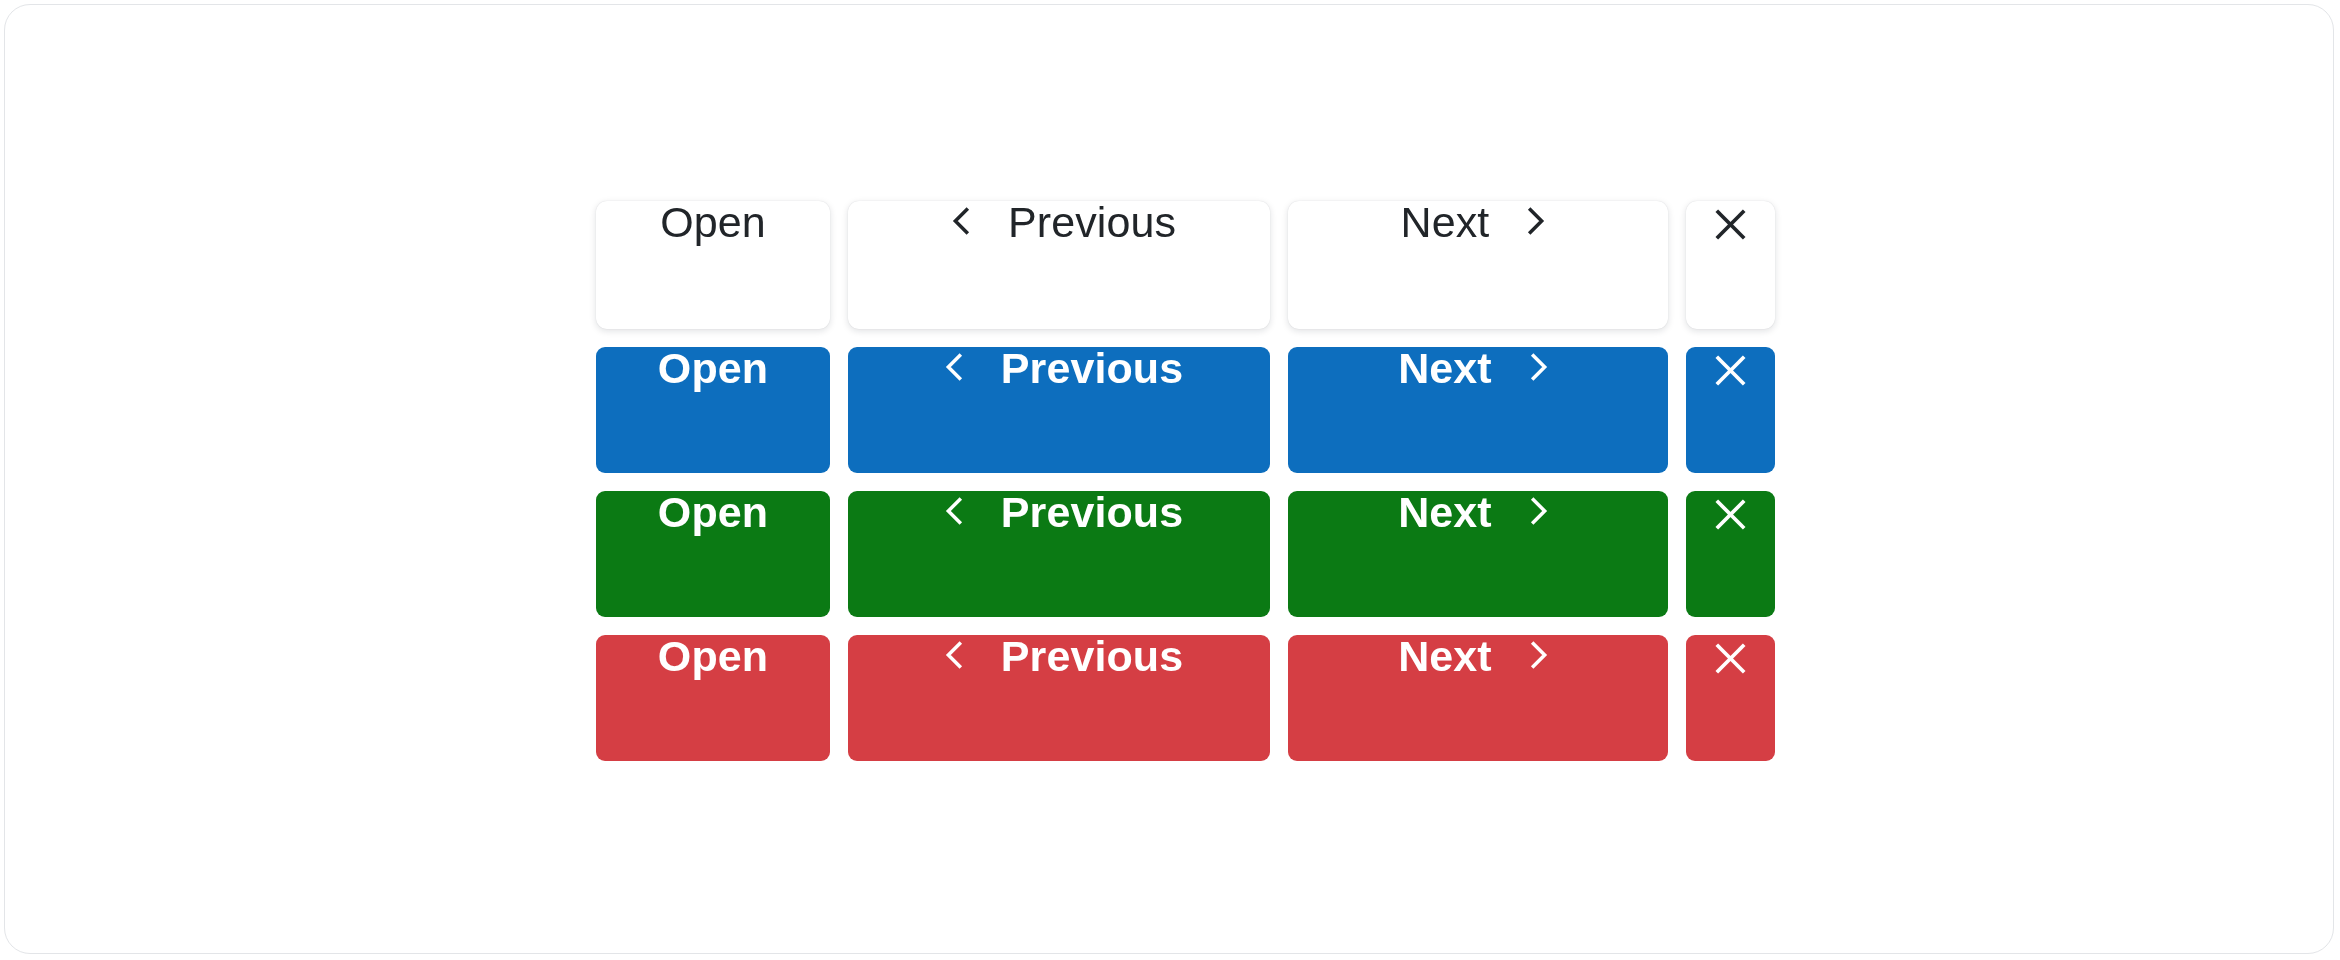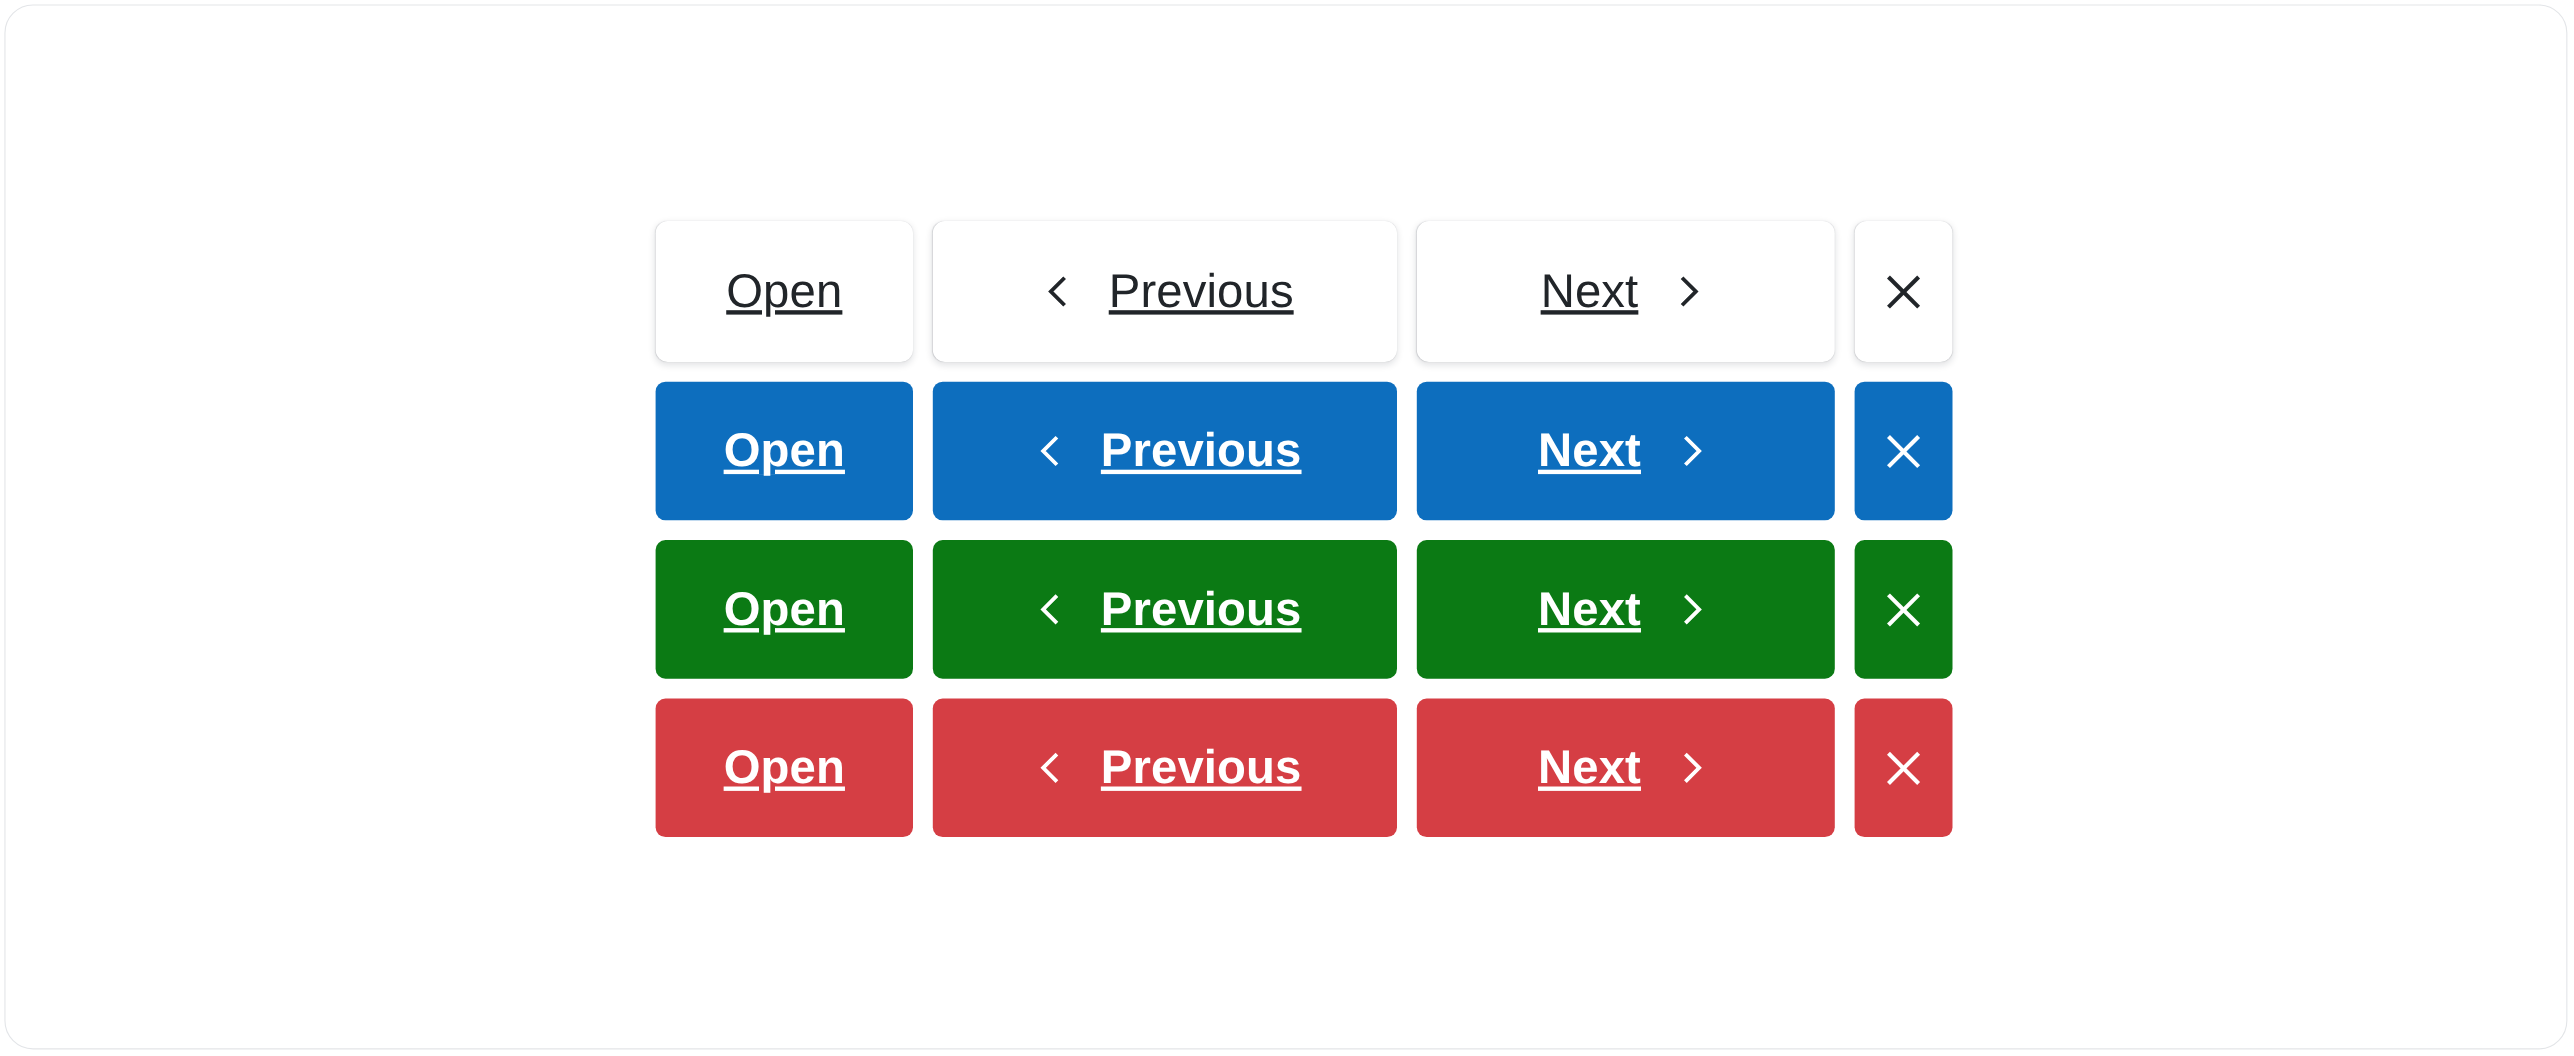--- a/index.html
+++ b/index.html
@@ -45,33 +45,31 @@
     height: 128px;
   }
   .button-row.variant-light { height: 128px; }
   .button-row.variant-primary,
   .button-row.variant-success,
   .button-row.variant-danger { height: 126px; }
 
   .btn {
     box-sizing: border-box;
     display: flex;
-    align-items: center;
     justify-content: center;
     border: 0;
     padding: 0 30px;
     border-radius: 9px;
     font-family: "Liberation Sans", sans-serif;
     font-size: 43px;
     line-height: 1;
     letter-spacing: 0.1px;
     white-space: nowrap;
     cursor: pointer;
     user-select: none;
-    text-decoration: underline;
   }
 
   
   .btn.col-open { width: 234px; flex: 0 0 234px; }
   .btn.col-previous { width: 422px; flex: 0 0 422px; }
   .btn.col-next { width: 380px; flex: 0 0 380px; }
   .btn.col-close { width: 89px; flex: 0 0 89px; padding: 0; }
 
   
   .variant-light .btn {

